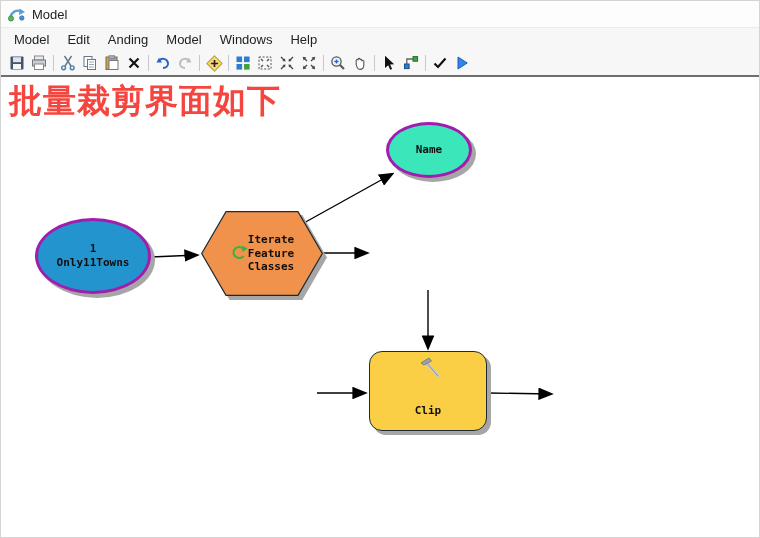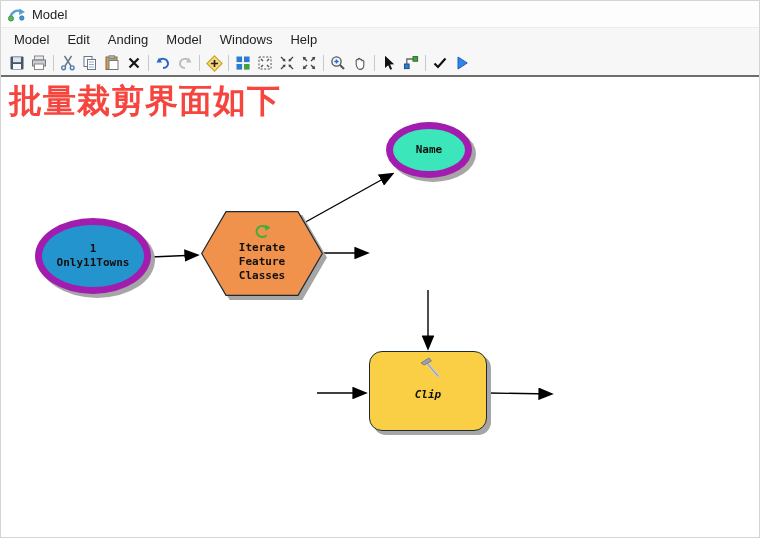--- a/index.html
+++ b/index.html
@@ -20,35 +20,35 @@
   .tool-btn { width: 22px; height: 22px; display: flex; align-items: center; justify-content: center; border: 1px solid transparent; border-radius: 2px; }
   .tool-sep { width: 1px; height: 16px; background: #c8c8c8; margin: 0 3px; }
 
   
   .canvas { position: relative; width: 758px; height: 470px; background: #fff; overflow: hidden; }
   .arrow-layer { position: absolute; left: 0; top: 0; width: 758px; height: 454px; }
 
   .heading-overlay { position: absolute; left: 8px; top: 2px; font-size: 33px; font-weight: bold; color: #f6453e; letter-spacing: 1px; font-family: "Liberation Sans", sans-serif; white-space: nowrap; }
 
   .node { position: absolute; display: flex; align-items: center; justify-content: center; text-align: center; font-family: "DejaVu Sans Mono", monospace; font-weight: bold; font-size: 11px; color: #101010; line-height: 1.25; white-space: pre-line; }
-  .ellipse { border: 7px solid #a21caf; border-radius: 50%; box-shadow: 4px 4px 0 #a6a6a6; }
+  .ellipse { border: 3px solid #a21caf; border-radius: 50%; box-shadow: 4px 4px 0 #a6a6a6; }
   .n-only11 { left: 34px; top: 141px; width: 116px; height: 76px; background: #2494ce; }
   .n-name { left: 385px; top: 45px; width: 86px; height: 56px; background: #3ce6bb; }
   .n-anding { left: 370px; top: 139px; width: 114px; height: 74px; background: #74c36b; }
   .n-watershed { left: 156px; top: 274px; width: 160px; height: 86px; background: #2494ce; }
   .n-output { left: 554px; top: 281px; width: 120px; height: 76px; background: #74c36b; }
 
   .n-hex { left: 200px; top: 134px; width: 122px; height: 85px; background: transparent; }
   .n-hex svg.hex-shape { position: absolute; left: 0; top: 0; }
-  .hex-content { position: relative; z-index: 2; display: flex; flex-direction: column; align-items: center; }
+  .hex-content { position: relative; z-index: 2; display: flex; flex-direction: row; align-items: center; }
   .hex-loop { width: 18px; height: 16px; margin-bottom: 1px; }
 
   .n-clip { left: 368px; top: 274px; width: 118px; height: 80px; background: #fbcf45; border: 1px solid #1c2b33; border-radius: 13px; box-shadow: 4px 4px 0 #a6a6a6; }
   .clip-hammer { position: absolute; left: 48px; top: 4px; width: 26px; height: 24px; }
-  .clip-label { position: relative; top: 4px; font-style: italic; }
+  .clip-label { position: relative; top: 20px; }
 
   .watermark { position: absolute; right: 14px; bottom: 4px; font-size: 15px; color: #b9b9b9; letter-spacing: .5px; }
 
   .bottom-strip { height: 8px; background: linear-gradient(#a9a9a9, #8a8a8a); }
 </style>
 </head>
 <body>
 
 <div class="window">
 

